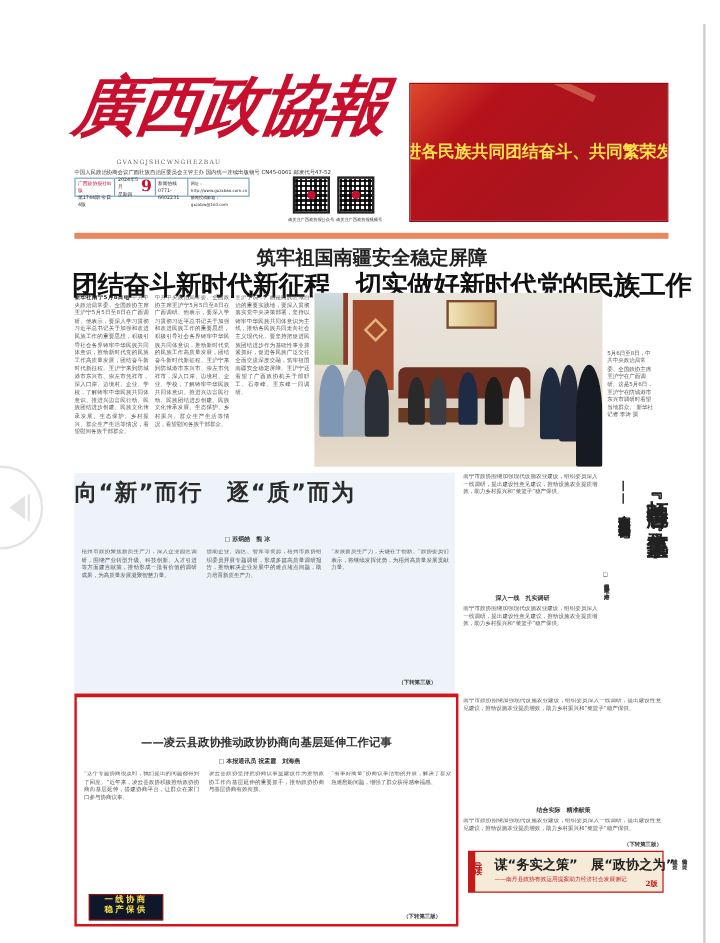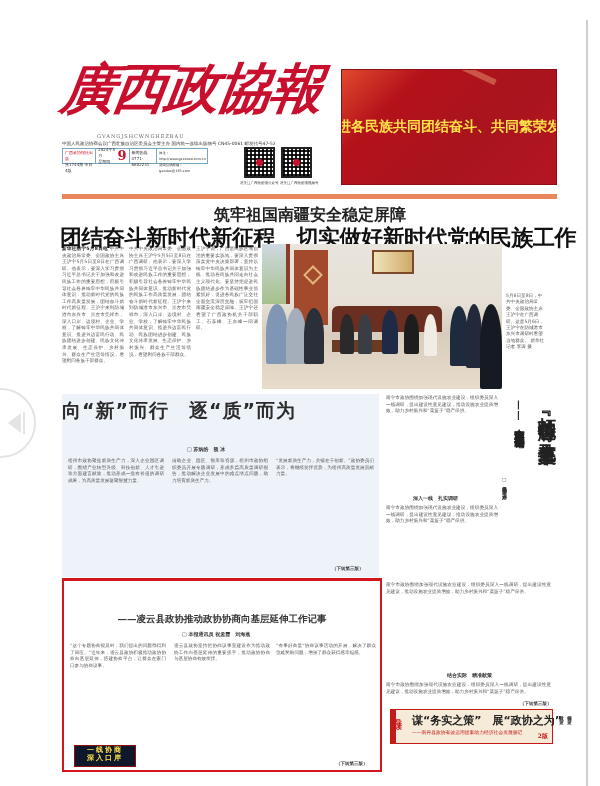--- a/index.html
+++ b/index.html
@@ -182,21 +182,21 @@
 
 <div class="sec3">
   <div class="sec3-sub">——凌云县政协推动政协协商向基层延伸工作记事</div>
   <div class="byline" style="left:118px; top:50px;">□ 本报通讯员 祝孟霞　刘海燕</div>
   <div class="textcol" style="left:6px; top:62px; width:96px; height:96px;">“这个专题协商很及时，我们提出的问题都得到了回应。”近年来，凌云县政协积极推动政协协商向基层延伸，搭建协商平台，让群众在家门口参与协商议事。</div>
   <div class="textcol" style="left:110px; top:62px; width:96px; height:126px;">凌云县政协坚持把协商议事室建设作为推动政协工作向基层延伸的重要抓手，推动政协协商与基层协商有效衔接。</div>
   <div class="textcol" style="left:212px; top:62px; width:100px; height:116px;">“有事好商量”协商议事活动的开展，解决了群众急难愁盼问题，增强了群众获得感幸福感。</div>
   <div class="byline" style="left:272px; top:180px; font-size:4.5px;">（下转第三版）</div>
   <div class="slogan">
     <span>一线协商</span>
-    <span>深入口岸</span>
+    <span>稳产保供</span>
   </div>
 </div>
 
 <div class="guide">
   <div class="guide-tag">导读</div>
   <div class="guide-title">谋“务实之策”　展“政协之为”</div>
   <div class="guide-sub">——南丹县政协有效运用提案助力经济社会发展侧记</div>
   <div class="guide-page">2版</div>
 </div>
 <div class="editor-col">

